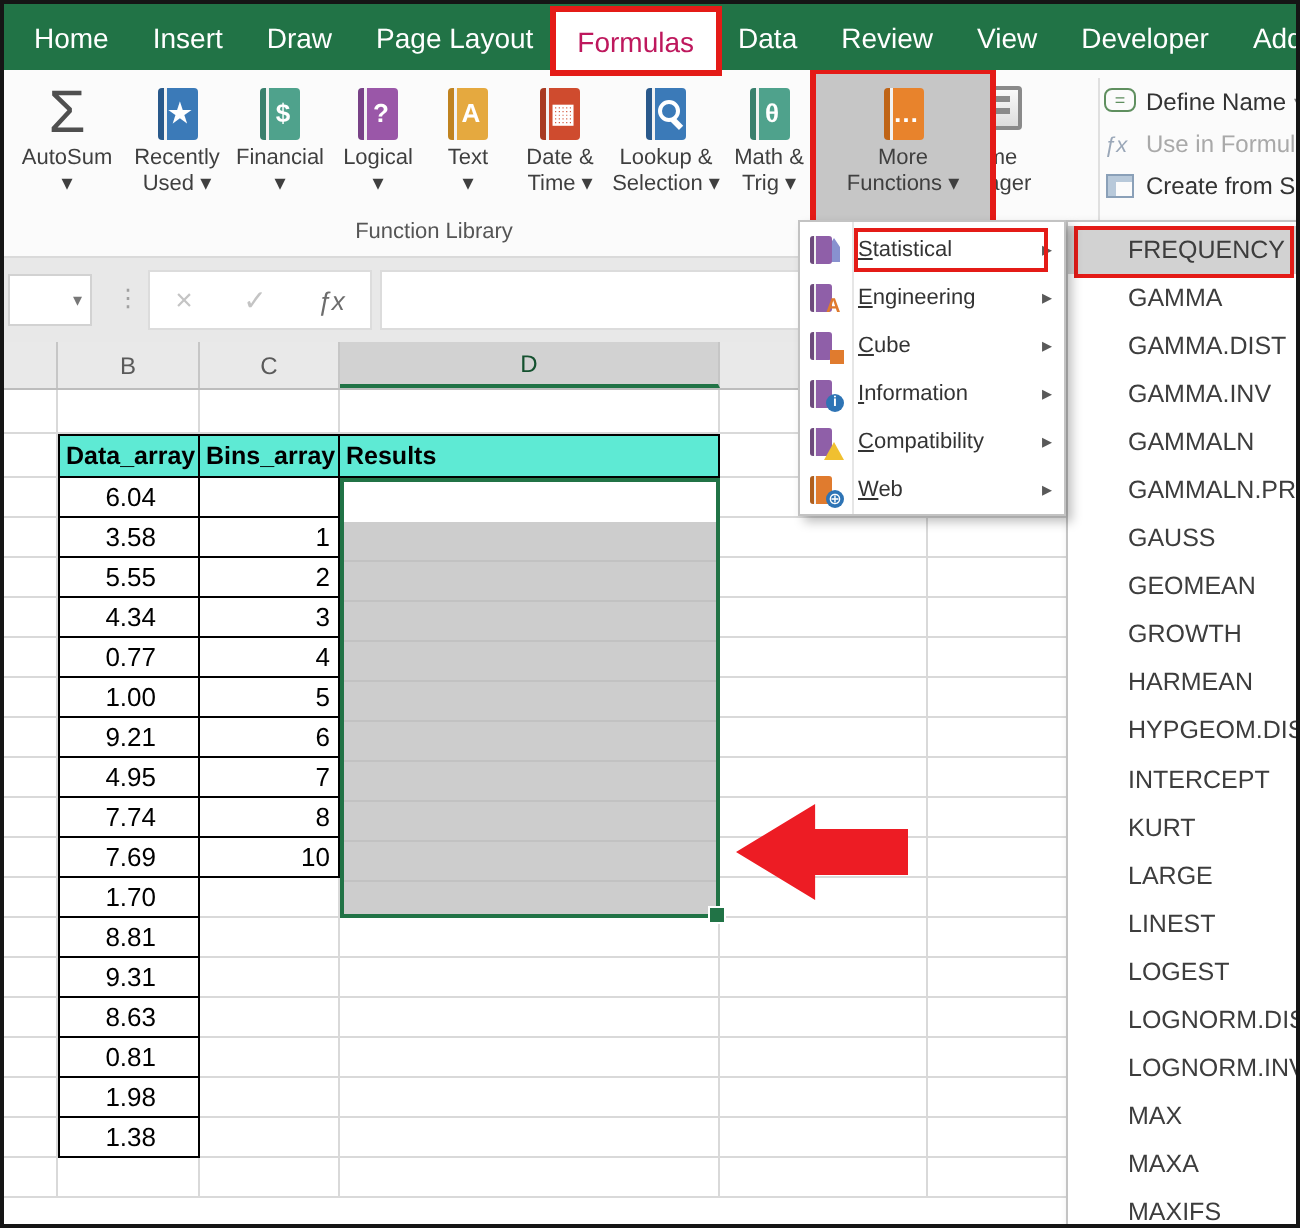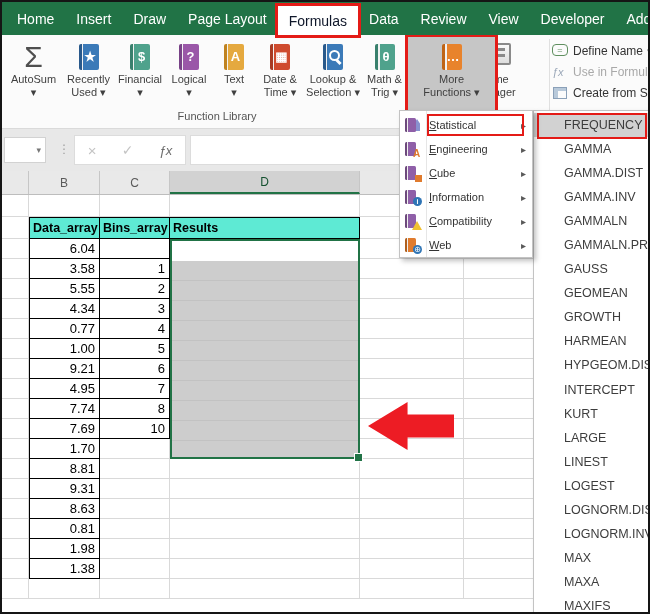--- a/index.html
+++ b/index.html
@@ -2,21 +2,21 @@
 <html><head>
 <meta charset="utf-8">
 <style>
   html,body{margin:0;padding:0;background:#888;}
   .screen{position:relative;width:650px;height:614px;box-sizing:border-box;border:2px solid #151515;
     background:#fff;overflow:hidden;font-family:"Liberation Sans",sans-serif;-webkit-font-smoothing:antialiased;}
 
   
   .tabbar{position:absolute;left:0;top:0;right:0;height:33px;background:#217346;display:flex;align-items:stretch;padding-left:4px;z-index:8;}
   .tab{color:#fff;font-size:14px;padding:0 11px;display:flex;align-items:center;cursor:default;white-space:nowrap;}
-  .tab.active{background:#fff;color:#0f172a;margin-top:4px;box-shadow:0 0 0 3px #e41b17;z-index:9;}
+  .tab.active{background:#fff;color:#be185d;margin-top:4px;box-shadow:0 0 0 3px #e41b17;z-index:9;}
 
   
   .ribbon{position:absolute;left:0;top:33px;right:0;height:94px;background:#fbfbfb;border-bottom:1px solid #dadada;box-sizing:border-box;}
   .biggroup{position:absolute;left:3px;top:2px;display:flex;height:74px;}
   .bigbtn{display:flex;flex-direction:column;align-items:center;box-sizing:border-box;padding-top:3px;height:74px;}
   .bigbtn.w0{width:57px}.bigbtn.w1{width:53px}.bigbtn.w2{width:50px}.bigbtn.w3{width:48px}.bigbtn.w4{width:42px}
   .bigbtn.w5{width:50px}.bigbtn.w6{width:56px}.bigbtn.w7{width:47px}.bigbtn.w8{width:87px}
   .bigbtn .ic{height:33px;display:flex;align-items:center;justify-content:center;}
   .book{--c:#888;--d:#666;position:relative;width:20px;height:26px;border-radius:2px;color:#fff;font-size:13px;font-weight:bold;
     display:flex;align-items:center;justify-content:center;
@@ -67,21 +67,21 @@
   .colhdr{position:absolute;left:0;top:169px;right:0;height:24px;background:#e9e9e9;display:flex;border-bottom:1px solid #bdbdbd;box-sizing:border-box;}
   .ch{box-sizing:border-box;border-right:1px solid #c6c6c6;display:flex;align-items:center;justify-content:center;font-size:12px;color:#5a5a5a;}
   .ch.hA{width:27px}.ch.hB{width:71px}.ch.hC{width:70px}.ch.hD{width:190px}.ch.hE{width:104px}.ch.hF{width:102px}.ch.hG{flex:1}
   .ch.selected{background:#d2d2d2;border-bottom:2px solid #217346;color:#14512f;}
 
   .gridarea{position:absolute;left:0;top:193px;right:0;bottom:0;overflow:hidden;}
   .srow{display:flex;height:20px;}
   .row-empty-top{height:22px;}
   .hrow{height:22px;}
   .c{box-sizing:border-box;border-right:1px solid #d9d9d9;border-bottom:1px solid #d9d9d9;font-size:13px;color:#000;overflow:hidden;white-space:nowrap;}
-  .cA{width:27px}.cB{width:71px;text-align:right;padding:2px 4px 0 0}.cC{width:70px;text-align:right;padding:2px 4px 0 0}
+  .cA{width:27px}.cB{width:71px;text-align:right;padding:2px 21px 0 0}.cC{width:70px;text-align:right;padding:2px 4px 0 0}
   .cD{width:190px;padding:2px 0 0 3px}.cE{width:104px}.cF{width:102px}.cG{flex:1}
   .hrow .cB,.hrow .cC,.hrow .cD{background:#5eead4;font-weight:bold;text-align:left;padding:3px 0 0 3px;font-size:12.5px;
     border-top:1px solid #000;border-right-color:#000;border-bottom-color:#000;}
   .hrow .cB{border-left:1px solid #000;}
   .datarow .cB{border-left:1px solid #000;border-right-color:#000;border-bottom-color:#000;}
   .datarow.binsrow .cC{border-right-color:#000;border-bottom-color:#000;}
 
   .selbox{position:absolute;left:168px;top:237px;width:190px;height:220px;box-sizing:border-box;border:2px solid #217346;z-index:3;}
   .sel-active{height:20px;background:#fff;border-bottom:1px solid #cfcfcf;}
   .sel-fill{position:absolute;left:0;right:0;top:20px;bottom:0;

